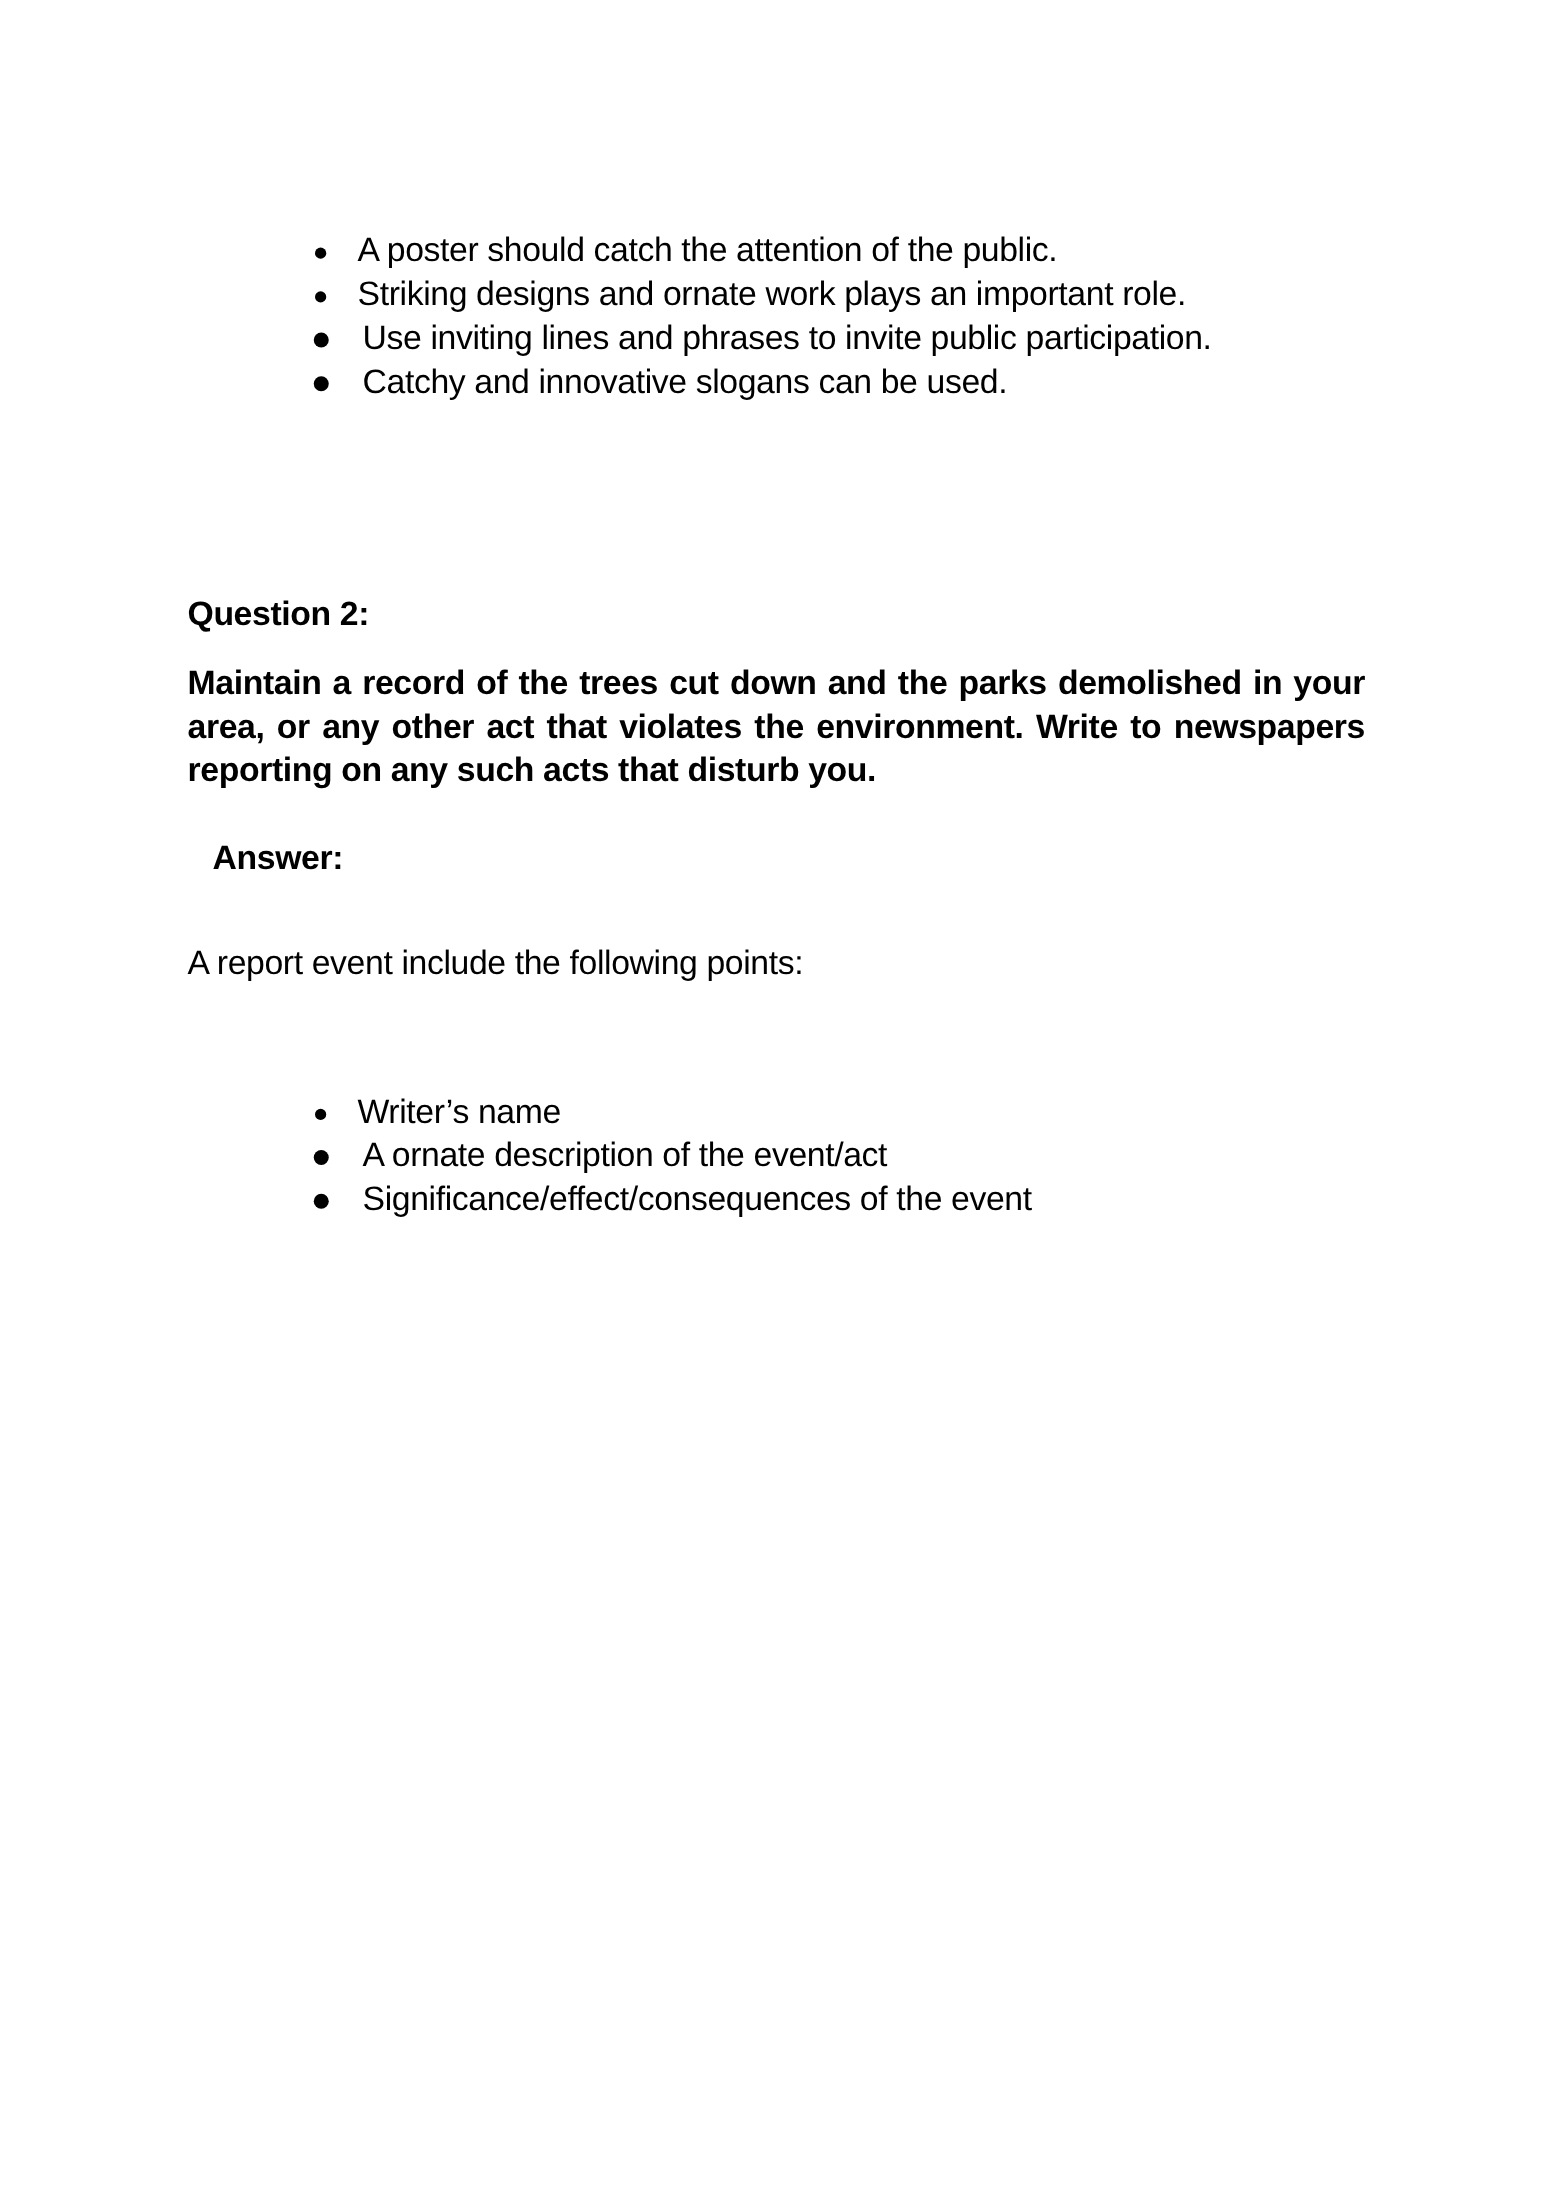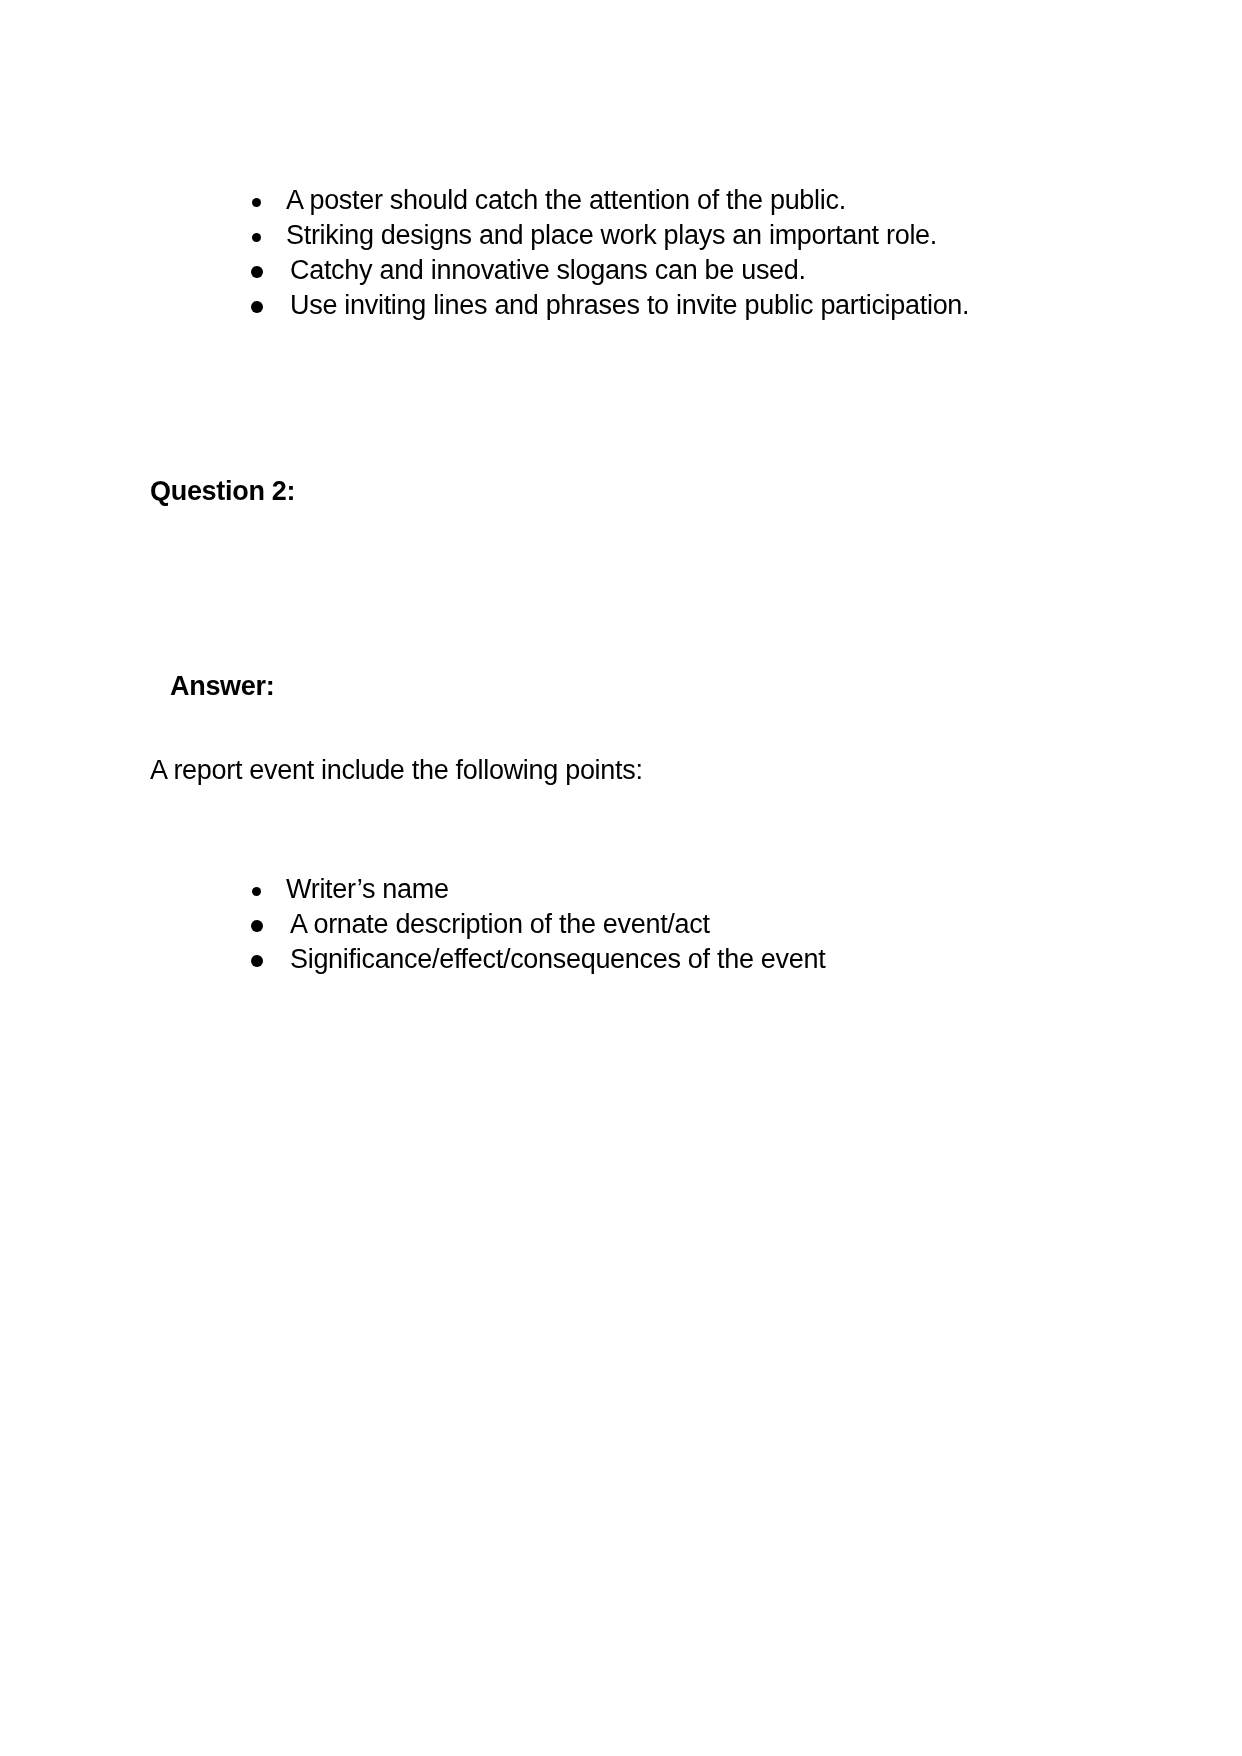--- a/index.html
+++ b/index.html
@@ -19,26 +19,27 @@
     .a-label { position: absolute; left: 150px; top: 671px; font-size: 27px; font-weight: bold; letter-spacing: -0.3px; margin-left: 20px; }
     .a-text { position: absolute; left: 150px; top: 755px; font-size: 27px; letter-spacing: -0.3px; }
   </style>
 </head>
 <body>
 
 <div class="page">
 
   <ul class="bullets list1">
     <li><span class="dot"></span><span>A poster should catch the attention of the public.</span></li>
-    <li><span class="dot"></span><span>Striking designs and place work plays an important role.</span></li>
+    <li><span class="dot"></span><span>Striking designs and ornate work plays an important role.</span></li>
+    <li class="big"><span class="dot"></span><span>Use inviting lines and phrases to invite public participation.</span></li>
     <li class="big"><span class="dot"></span><span>Catchy and innovative slogans can be used.</span></li>
-    <li class="big"><span class="dot"></span><span>Use inviting lines and phrases to invite public participation.</span></li>
   </ul>
 
   <div class="q-label">Question 2:</div>
+  <div class="q-text">Maintain a record of the trees cut down and the parks demolished in your area, or any other act that violates the environment. Write to newspapers reporting on any such acts that disturb you.</div>
 
   <div class="a-label">Answer:</div>
   <div class="a-text">A report event include the following points:</div>
 
   <ul class="bullets list2">
     <li><span class="dot"></span><span>Writer’s name</span></li>
     <li class="big"><span class="dot"></span><span>A ornate description of the event/act</span></li>
     <li class="big"><span class="dot"></span><span>Significance/effect/consequences of the event</span></li>
   </ul>
 

